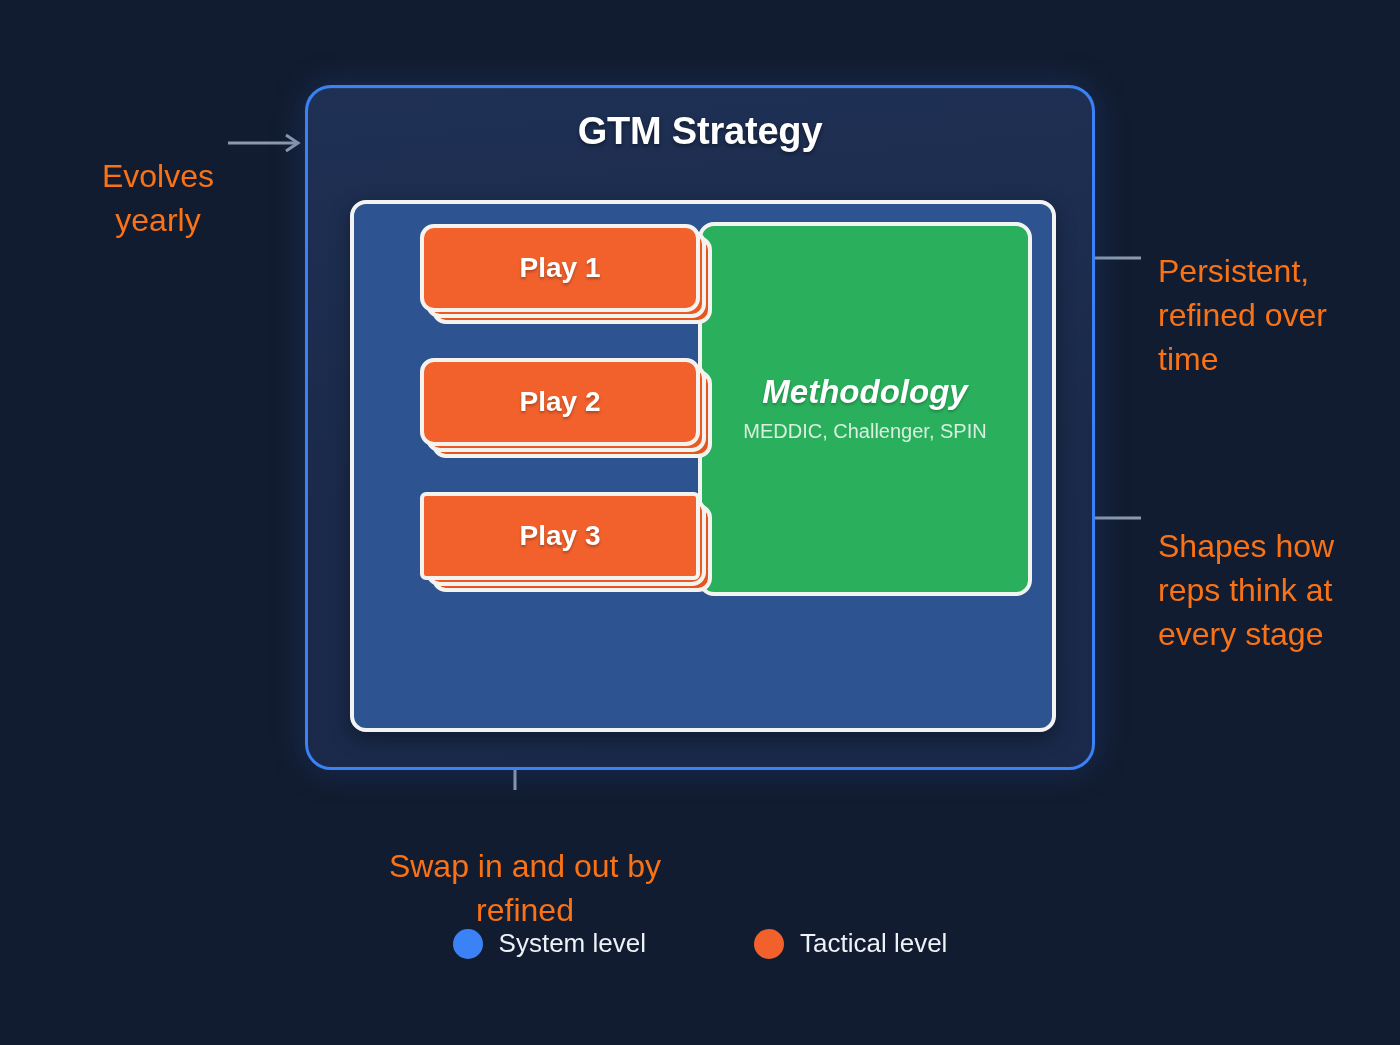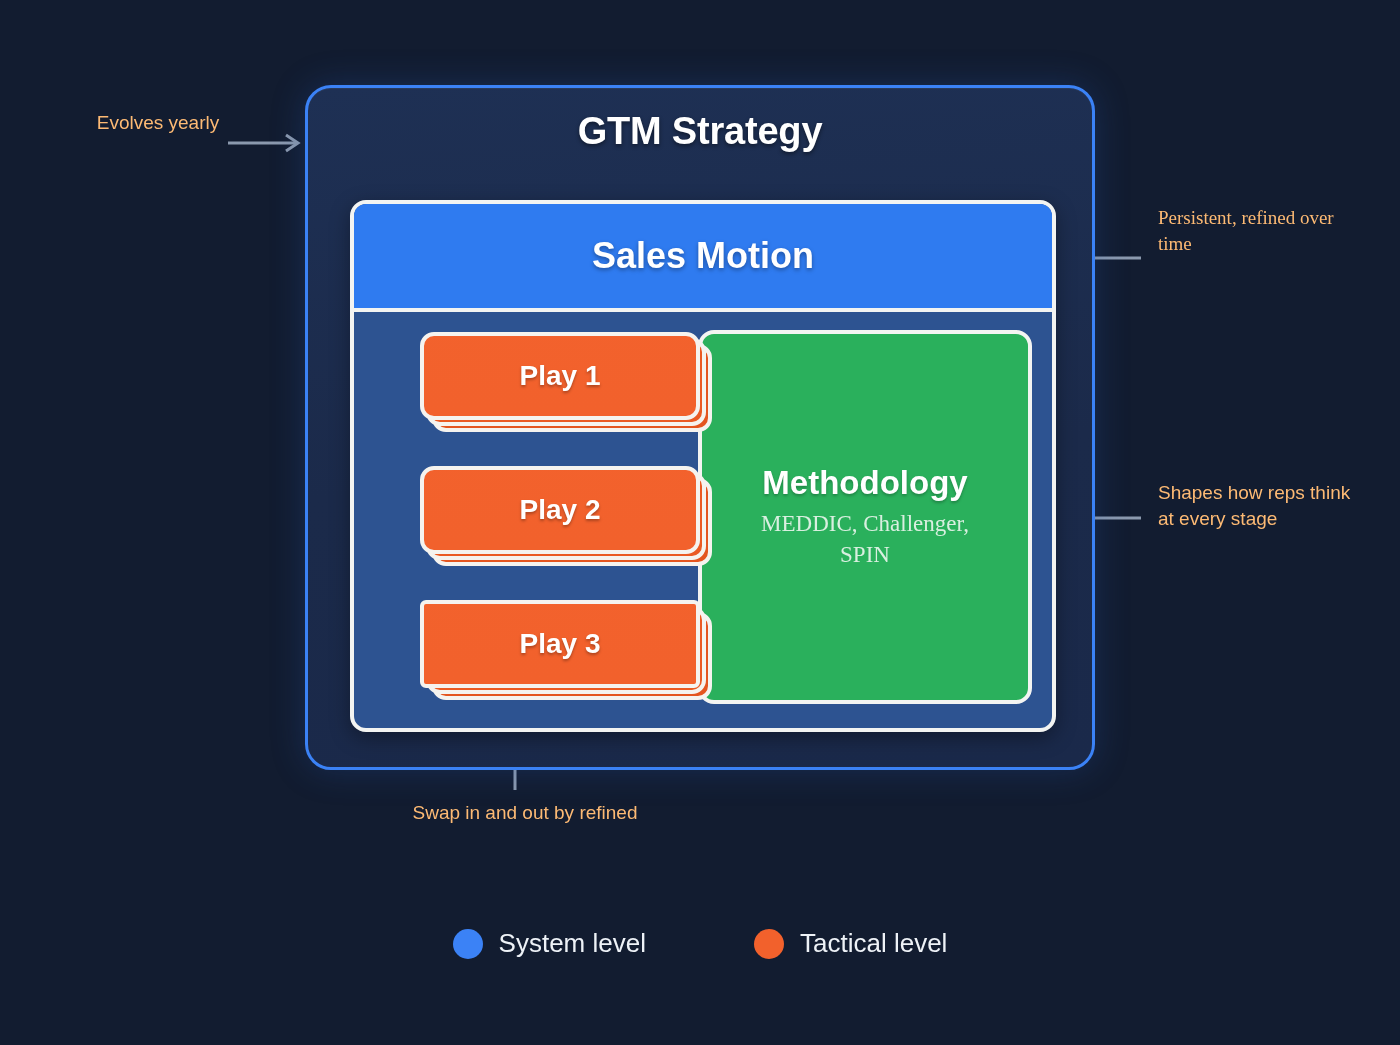--- a/index.html
+++ b/index.html
@@ -164,52 +164,52 @@
     margin-top: 2px;
     margin-bottom: 4px;
   }
 
   .methodology-title {
     color: #ffffff;
     font-size: 33px;
     font-weight: bold;
     text-shadow: 0 2px 3px rgba(0,0,0,0.25);
     margin-bottom: 7px;
+    font-style: italic;
   }
 
   .methodology-subtitle {
     color: #d9efe0;
-    font-size: 23px;
+    font-size: 20px;
     line-height: 1.32;
     font-weight: normal;
     max-width: 250px;
-    font-family: Liberation Serif, serif;
   }
 
   
   .annotation {
     position: absolute;
-    color: #fdba74;
-    font-size: 19px;
+    color: #f97316;
+    font-size: 32px;
     line-height: 1.38;
+    margin-top: 44px;
   }
 
   .ann-evolves {
     left: 88px;
     top: 110px;
     width: 140px;
     text-align: center;
   }
 
   .ann-persistent {
     left: 1158px;
     top: 205px;
     width: 210px;
     text-align: left;
-    font-family: Liberation Serif, serif;
   }
 
   .ann-shapes {
     left: 1158px;
     top: 480px;
     width: 210px;
     text-align: left;
   }
 
   .ann-swap {
@@ -287,23 +287,20 @@
     <polyline points="2,18 10,5 18,18" fill="none" stroke="#8b99ae" stroke-width="3"></polyline>
   </svg>
   <div class="annotation ann-swap">Swap in and out by refined</div>
 
   <div class="gtm-container" style="border-color: rgb(59, 130, 246); padding-left: 7px;">
 
     <div class="gtm-title">GTM Strategy</div>
 
     <div class="sales-motion-card">
 
-      <div class="sales-motion-header" style="background-color: rgb(47, 123, 240);">
-        <span class="sales-motion-label">Sales Motion</span>
-      </div>
 
       <div class="sales-motion-body">
 
         <div class="plays-column">
 
           <div class="play-stack">
             <div class="play-shadow play-shadow-2"></div>
             <div class="play-shadow play-shadow-1"></div>
             <div class="play-card" style="background-color: rgb(242, 97, 44);">
               <span class="play-label">Play 1</span>

